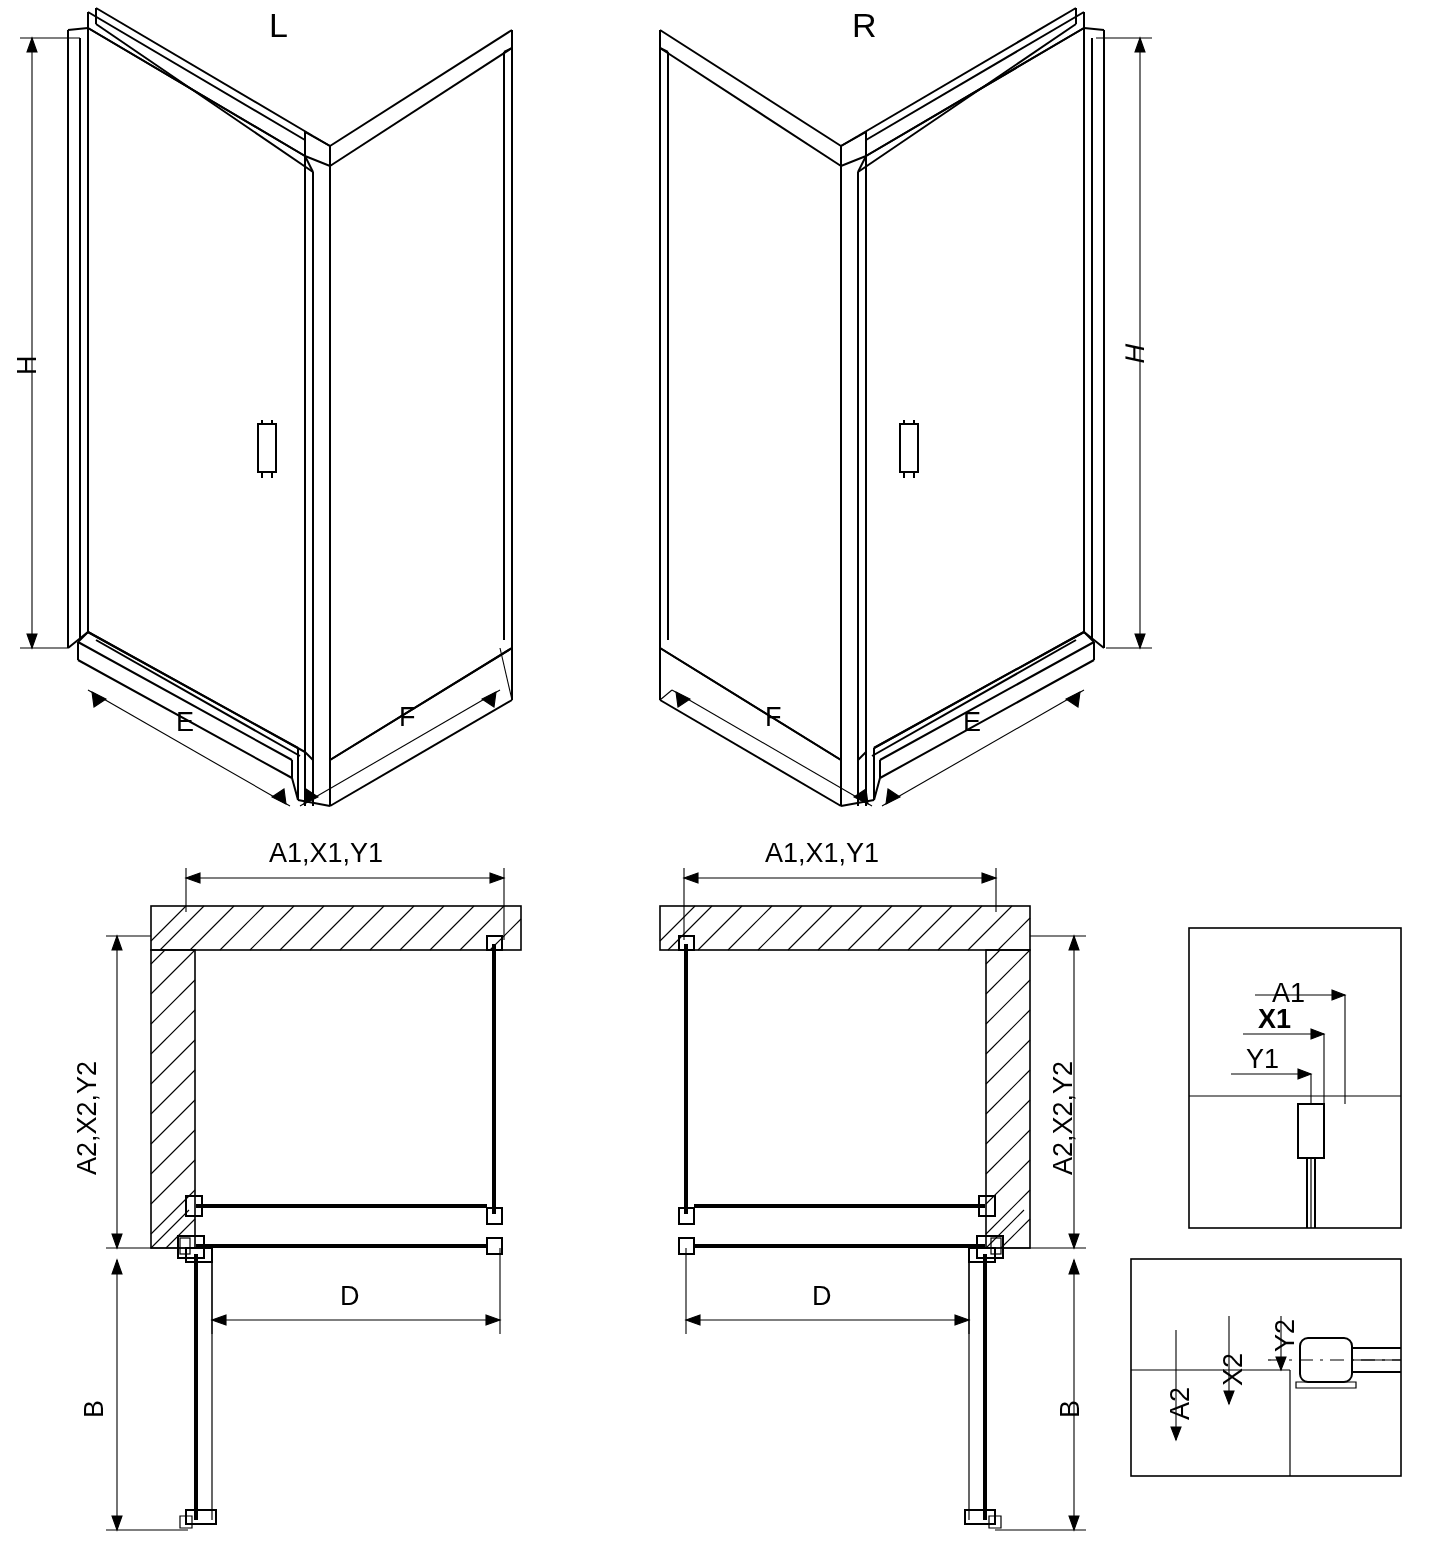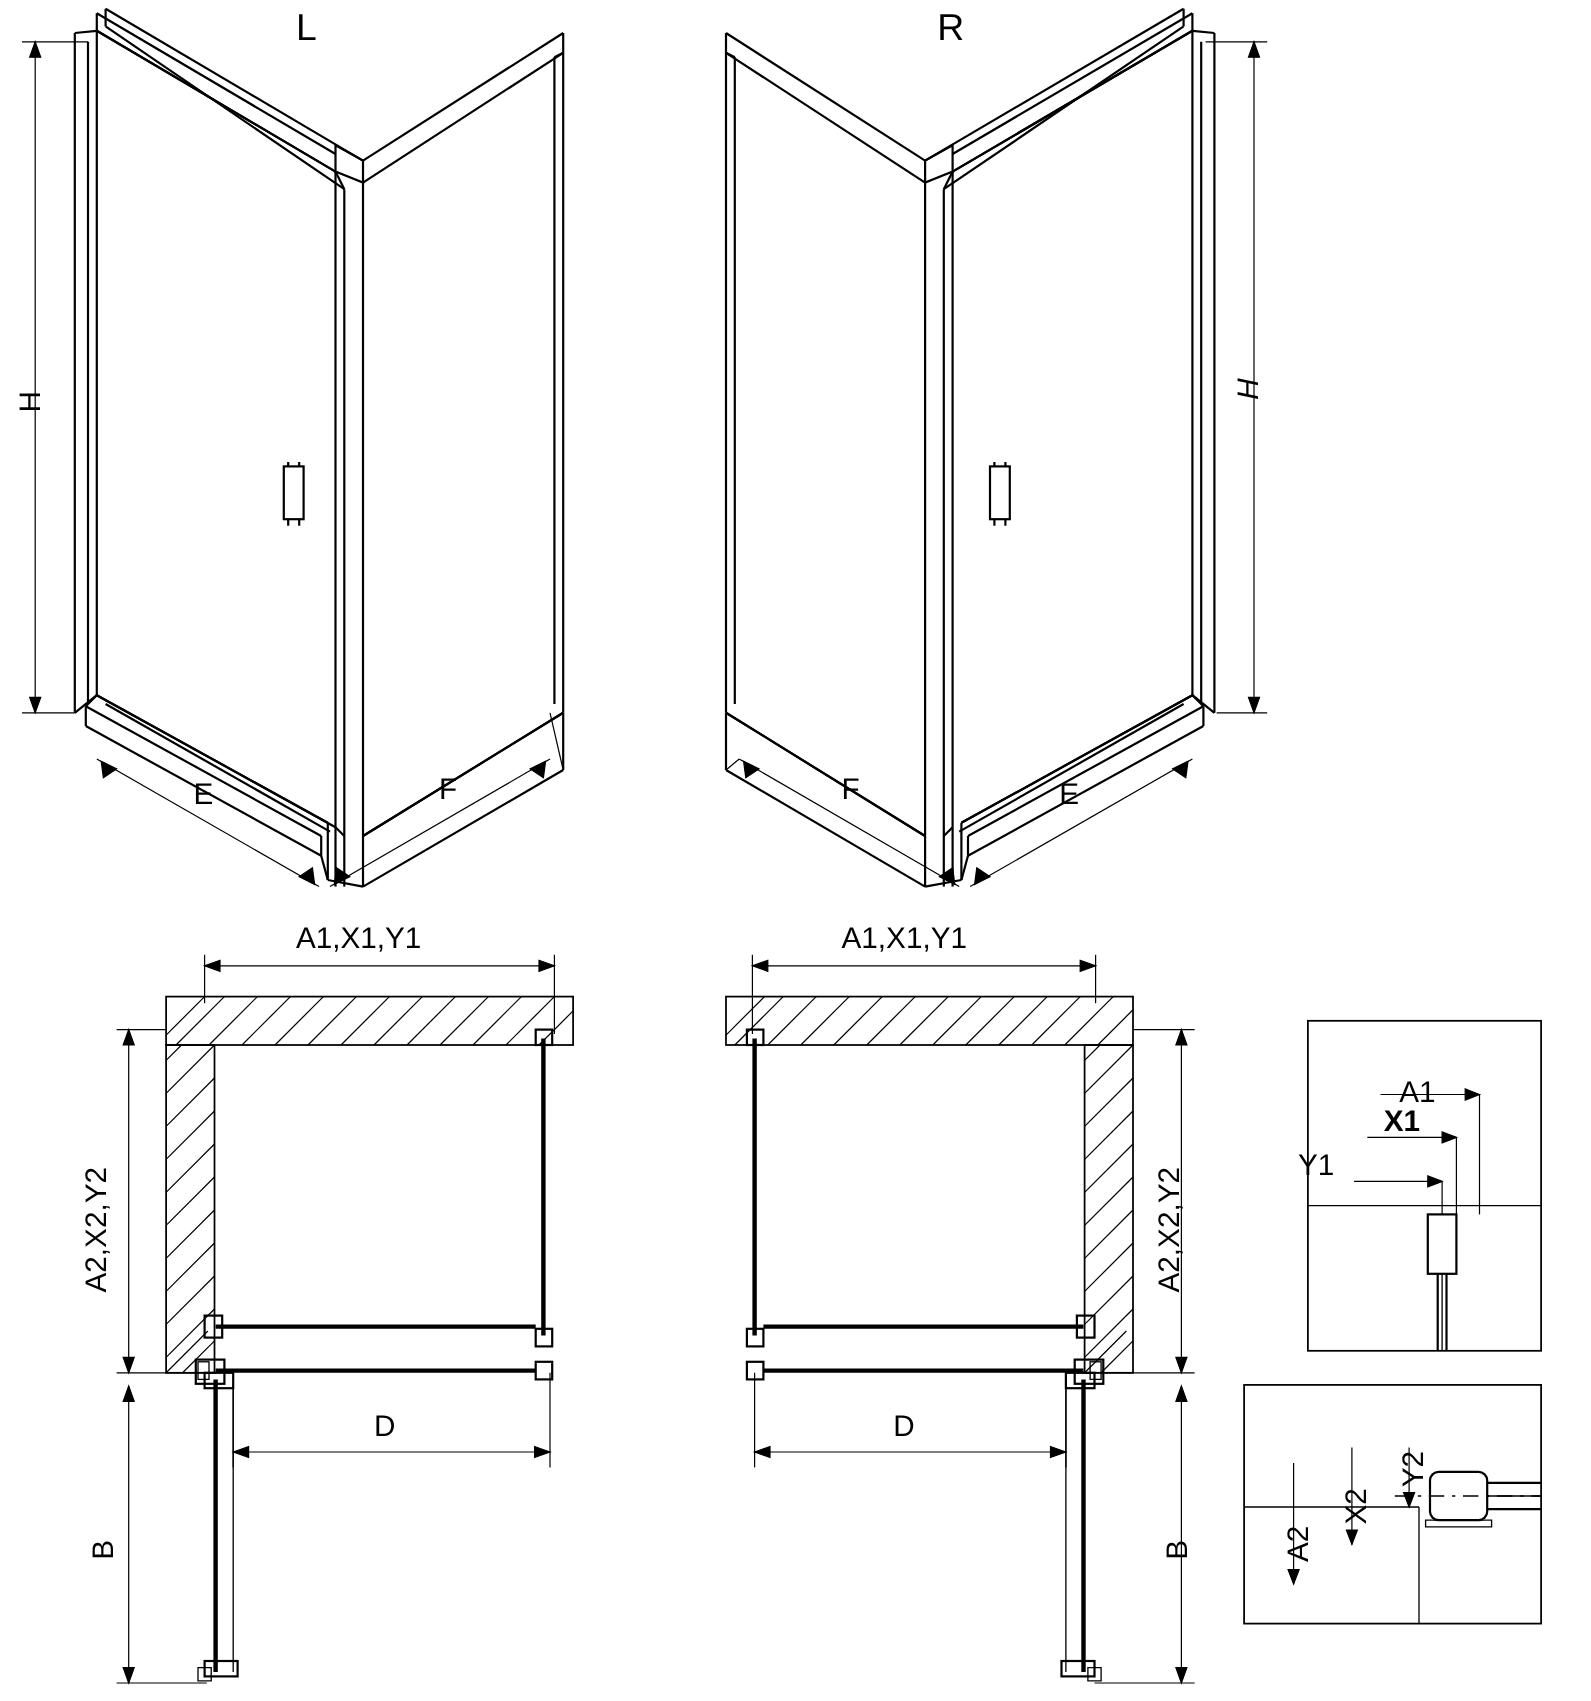--- a/index.html
+++ b/index.html
@@ -414,19 +414,19 @@
   <div class="lbl mid" style="left:340px; top:1281px;">D</div>
   <div class="lbl mid rot90" style="left:79px; top:1418px;">B</div>
 
   <div class="lbl mid" style="left:765px; top:838px;">A1,X1,Y1</div>
   <div class="lbl mid rot90" style="left:1048px; top:1175px;">A2,X2,Y2</div>
   <div class="lbl mid" style="left:812px; top:1281px;">D</div>
   <div class="lbl mid rot90" style="left:1055px; top:1418px;">B</div>
 
   <div class="lbl mid" style="left:1272px; top:966px;margin-top:12px;">A1</div>
   <div class="lbl mid" style="left:1258px; top:1004px;font-weight:bold;">X1</div>
-  <div class="lbl mid" style="left:1180px; top:1044px;">Y1</div>
+  <div class="lbl mid" style="left:1246px; top:1044px;">Y1</div>
 
   <div class="lbl mid rot90" style="left:1165px; top:1420px;">A2</div>
   <div class="lbl mid rot90" style="left:1218px; top:1386px;">X2</div>
   <div class="lbl mid rot90" style="left:1270px; top:1352px;">Y2</div>
 
 </div>
 
 </body></html>

